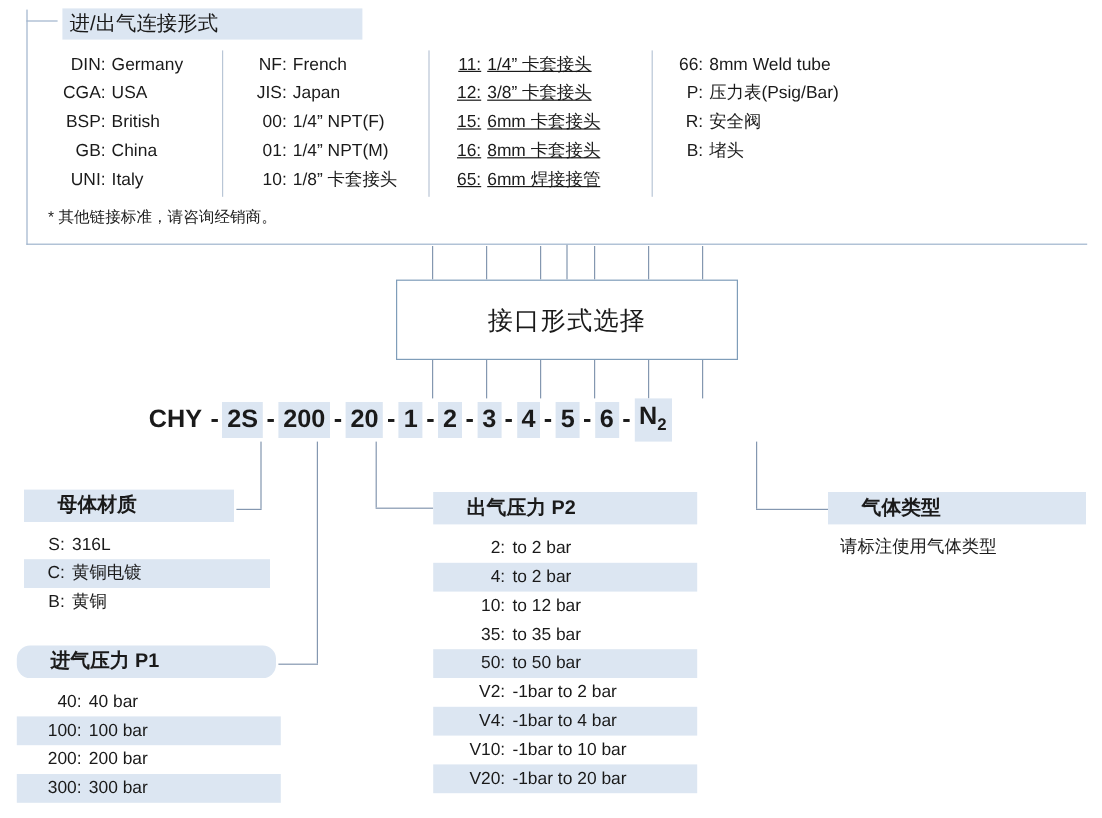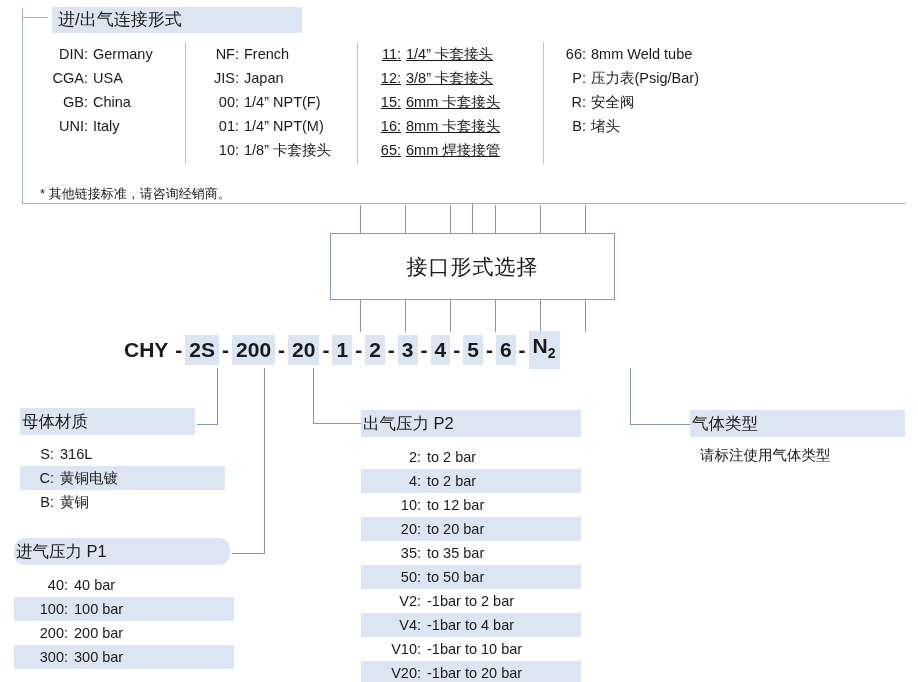--- a/index.html
+++ b/index.html
@@ -71,21 +71,20 @@
     top: 42px;
     width: 1px;
     height: 122px;
     background: #b9c6d6;
   }
   #top-note {
     position: absolute;
     left: 40px; top: 172px;
     font-size: 13px;
     white-space: nowrap;
-    margin-top: 13px;
   }
 
   
   #iface-box {
     position: absolute;
     left: 330px; top: 233px;
     width: 285px; height: 67px;
     border: 1px solid #7f9db9;
     box-sizing: border-box;
     background: #fff;
@@ -116,23 +115,24 @@
     line-height: 26px;
   }
   .code-sub { font-size: 14px; vertical-align: sub; }
 
   
   .sec-title {
     position: absolute;
     height: 27px;
     line-height: 27px;
     font-size: 16.5px;
-    padding-left: 2px;
-    box-sizing: border-box;
-    white-space: nowrap;
+    padding-left: 28px;
+    box-sizing: border-box;
+    white-space: nowrap;
+    font-weight: bold;
   }
   .sec-list { position: absolute; }
   .sec-row {
     display: flex;
     height: 24px;
     line-height: 24px;
     font-size: 14.5px;
     white-space: nowrap;
     box-sizing: border-box;
   }
@@ -161,20 +161,24 @@
   <div class="tp-col" style="left:40px;">
     <div class="tp-row">
       <span class="tp-key" style="width:48px">DIN:</span>
       <span class="tp-val">Germany</span>
     </div>
     <div class="tp-row">
       <span class="tp-key" style="width:48px">CGA:</span>
       <span class="tp-val">USA</span>
     </div>
     <div class="tp-row">
+      <span class="tp-key" style="width:48px">BSP:</span>
+      <span class="tp-val">British</span>
+    </div>
+    <div class="tp-row">
       <span class="tp-key" style="width:48px">GB:</span>
       <span class="tp-val">China</span>
     </div>
     <div class="tp-row">
       <span class="tp-key" style="width:48px">UNI:</span>
       <span class="tp-val">Italy</span>
     </div>
   </div>
 
   <div class="tp-div" style="left:185px;"></div>
@@ -349,24 +353,20 @@
       <span class="v">to 2 bar</span>
     </div>
     <div class="sec-row hl">
       <span class="k" style="width:60px">4:</span>
       <span class="v">to 2 bar</span>
     </div>
     <div class="sec-row">
       <span class="k" style="width:60px">10:</span>
       <span class="v">to 12 bar</span>
     </div>
-    <div class="sec-row hl">
-      <span class="k" style="width:60px">20:</span>
-      <span class="v">to 20 bar</span>
-    </div>
     <div class="sec-row">
       <span class="k" style="width:60px">35:</span>
       <span class="v">to 35 bar</span>
     </div>
     <div class="sec-row hl">
       <span class="k" style="width:60px">50:</span>
       <span class="v">to 50 bar</span>
     </div>
     <div class="sec-row">
       <span class="k" style="width:60px">V2:</span>

